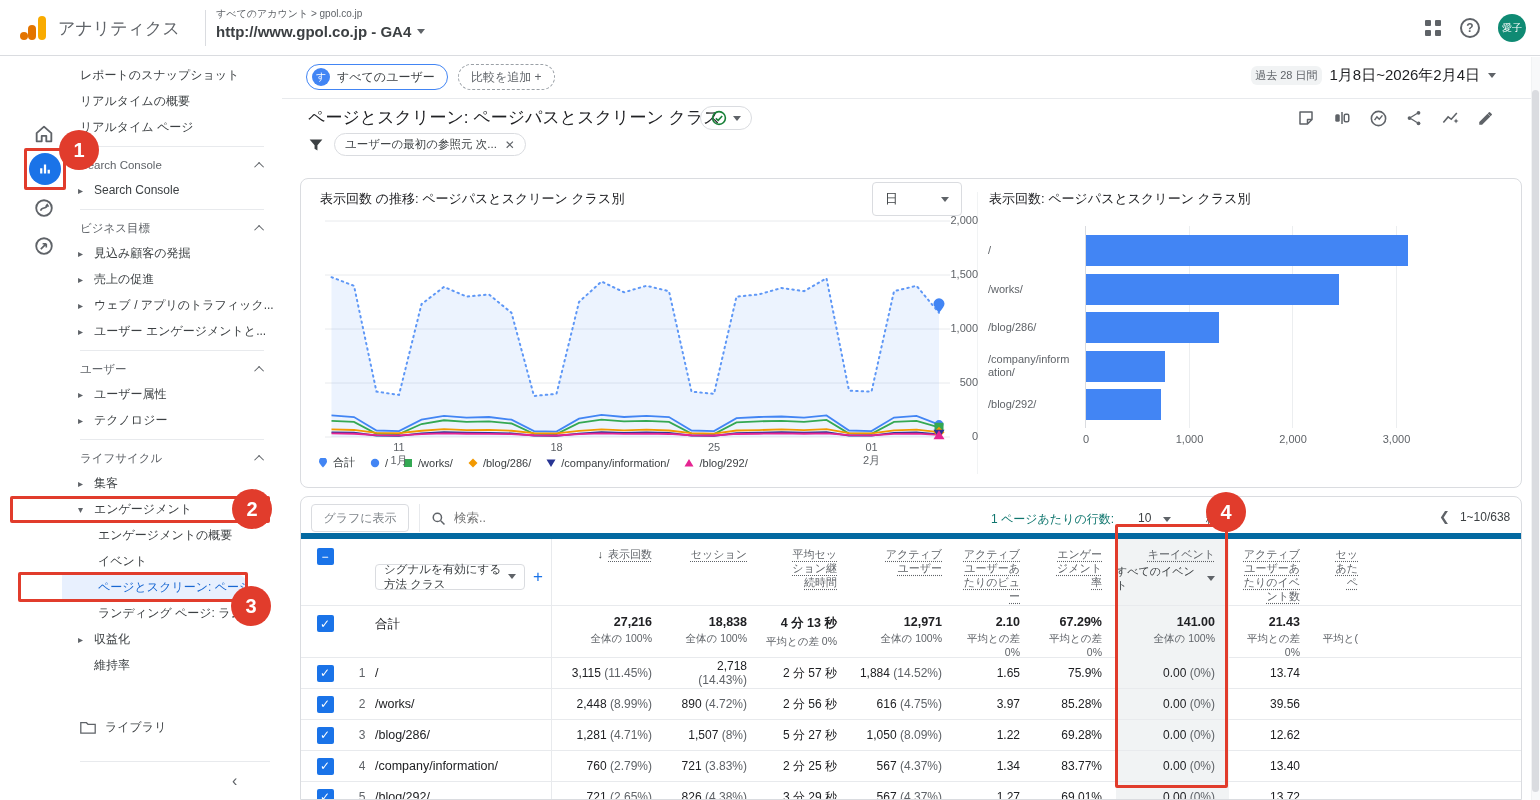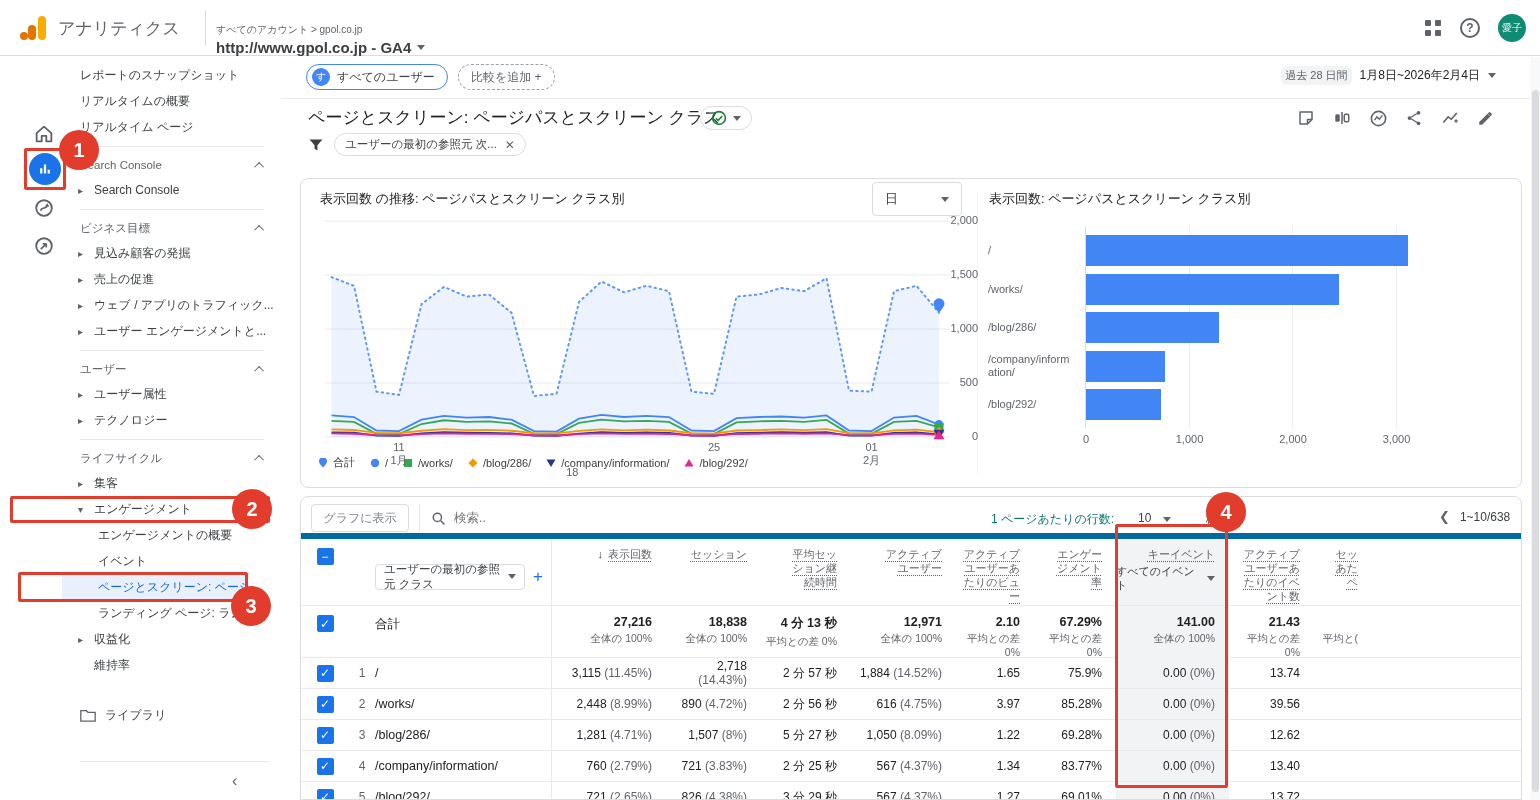--- a/index.html
+++ b/index.html
@@ -5,57 +5,57 @@
 *{margin:0;padding:0;box-sizing:border-box}
 html,body{width:1540px;height:800px;overflow:hidden;background:#fff;
   font-family:"Liberation Sans","DejaVu Sans",sans-serif;color:#202124}
 #app{position:relative;width:1540px;height:800px}
 svg{display:block}
 
 #topbar{position:absolute;left:0;top:0;width:1540px;height:56px;background:#fff;border-bottom:1px solid #dadce0;z-index:5}
 #ga-logo{position:absolute;left:18px;top:16px;width:30px;height:24px}
 #brand{position:absolute;left:58px;top:17px;font-size:17px;color:#5f6368}
 #tb-sep{position:absolute;left:205px;top:10px;width:1px;height:36px;background:#dadce0}
-#acct{position:absolute;left:216px;top:23px}
+#acct{position:absolute;left:216px;top:7px}
 #acct-top{font-size:10px;color:#5f6368}
 #acct-bot{font-size:15px;color:#3c4043;font-weight:bold;margin-top:2px;display:flex;align-items:center;gap:6px}
 .caret{width:0;height:0;border-left:4px solid transparent;border-right:4px solid transparent;border-top:5px solid #5f6368;display:inline-block}
 #tb-search{position:absolute;left:480px;top:10px;width:485px;height:36px;background:#f1f3f4;border-radius:8px;display:flex;align-items:center;padding:0 14px;gap:10px}
 #tb-search input{border:none;outline:none;background:transparent;font-size:13px;color:#5f6368;width:420px;font-family:inherit}
 #tb-icons{position:absolute;right:8px;top:0;height:56px;display:flex;align-items:center;gap:18px;padding-right:6px}
 #help-icon{width:20px;height:20px;border-radius:50%;border:2px solid #5f6368;color:#5f6368;font-size:12px;font-weight:bold;display:flex;align-items:center;justify-content:center}
 #avatar{width:28px;height:28px;border-radius:50%;color:#fff;font-size:10px;display:flex;align-items:center;justify-content:center;letter-spacing:0}
 
 #rail{position:absolute;left:0;top:56px;width:62px;height:744px;background:#fff}
 .rail-ic{position:absolute;left:27px;width:34px;height:34px;display:flex;align-items:center;justify-content:center}
 #rail-reports{position:absolute;left:29px;top:97px;width:32px;height:32px;border-radius:50%;background:#1a73e8;display:flex;align-items:center;justify-content:center}
 
 #sidebar{position:absolute;left:62px;top:56px;width:220px;height:744px;background:#fff}
 #sidebar-items{padding-top:6px}
 .sb-item{height:26px;display:flex;align-items:center;font-size:12px;color:#3c4043;white-space:nowrap;overflow:hidden;padding-left:18px}
 .sb-item .arr{width:16px;color:#5f6368;font-size:10px;flex:0 0 16px}
 .sb-item.exp{padding-left:16px}
 .sb-item.sub{padding-left:36px}
 .sb-item.noarrow{padding-left:32px}
-.sb-item.lib{padding-left:18px;gap:9px;margin-top:24px}
+.sb-item.lib{padding-left:18px;gap:9px;margin-top:36px}
 .sb-item.selected{background:#e8f0fe;color:#1967d2;border-radius:0 16px 16px 0;width:186px}
 .sb-head{height:24px;display:flex;align-items:center;font-size:11.5px;color:#5f6368;padding:0 18px}
 .sb-head .chev{margin-left:auto;width:7px;height:7px;border-left:1.5px solid #5f6368;border-top:1.5px solid #5f6368;transform:rotate(45deg) translateY(2px)}
 .sb-divider{height:1px;background:#e8eaed;margin:6px 18px}
 #sb-footer-div{position:absolute;left:18px;bottom:38px;width:190px;height:1px;background:#e8eaed}
 #sb-collapse{position:absolute;left:170px;bottom:10px;font-size:16px;color:#5f6368}
 
 .pill{position:absolute;height:26px;border-radius:14px;display:flex;align-items:center;font-size:12px;color:#3c4043;padding:0 12px;gap:7px}
 #seg-pill{left:306px;top:64px;border:1px solid #4285f4;padding-left:5px}
 #seg-ic{width:18px;height:18px;border-radius:50%;background:#4285f4;color:#fff;font-size:10px;display:flex;align-items:center;justify-content:center}
 #cmp-pill{left:458px;top:64px;border:1px dashed #9aa0a6;color:#5f6368}
 #hdr-div{position:absolute;left:282px;top:98px;width:1258px;height:1px;background:#e8eaed}
 #daterange{position:absolute;right:44px;top:66px;display:flex;align-items:center;gap:8px;font-size:12px}
 #daterange .drlabel{color:#5f6368;font-size:11px;background:#f1f3f4;padding:2px 4px;border-radius:6px}
-#daterange .drval{color:#202124;font-size:12px}
+#daterange .drval{color:#202124;font-size:15px}
 #page-title{position:absolute;left:308px;top:106px;font-size:17px;font-weight:500;color:#202124}
 #title-pill{position:absolute;left:700px;top:106px;width:52px;height:24px;border:1px solid #dadce0;border-radius:13px;display:flex;align-items:center;justify-content:center;gap:6px}
 #title-icons{position:absolute;right:44px;top:108px;display:flex;gap:16px}
 #title-icons .ticon{width:20px;height:20px;display:flex;align-items:center;justify-content:center}
 #filter-row{position:absolute;left:308px;top:133px;display:flex;align-items:center;gap:10px}
 #filter-chip{height:23px;border:1px solid #dadce0;border-radius:13px;display:flex;align-items:center;font-size:11.5px;color:#3c4043;padding:0 10px;gap:8px}
 #filter-chip .x{color:#5f6368;font-size:12px}
 
 #charts-card{position:absolute;left:300px;top:178px;width:1222px;height:310px;border:1px solid #dadce0;border-radius:8px;background:#fff}
 #panel-div{position:absolute;left:977px;top:192px;width:1px;height:282px;background:#f1f3f4}
@@ -439,21 +439,21 @@
         <span class="pchev">❯</span>
       </div>
     </div>
     <div id="thead" class="tgrid">
         <div class="cell-cb" style="padding-top: 9px; align-items: flex-start;">
           <span class="cb on">−</span>
         </div>
         <div class=""></div>
         <div class="" id="dim-cell">
           <div id="dim-dd">
-            <span>ユーザーの最初の参照元 クラス</span>
+            <span>シグナルを有効にする方法 クラス</span>
             <span class="caret"></span>
           </div>
           <span id="dim-plus">+</span>
         </div>
         <div class="th">
           <span><span class="sort">↓</span> <span class="dot">表示回数</span></span>
         </div>
         <div class="th">
           <span><span class="dot">セッション</span></span>
         </div>
@@ -730,21 +730,21 @@
       <div class="ann-circle" style="background: rgb(225, 60, 44); left: 231px; top: 586px;">3</div>
       <div class="ann-box" style="border-color: rgb(225, 60, 44); left: 1115px; top: 524px; width: 113px; height: 264px;"></div>
       <div class="ann-circle" style="background: rgb(225, 60, 44); left: 1206px; top: 492px;">4</div>
     </div>
 <div class="ytick" style="left: 930px; top: 214px;">2,000</div>
     <div class="ytick" style="left: 930px; top: 268px;">1,500</div>
     <div class="ytick" style="left: 930px; top: 322px;">1,000</div>
     <div class="ytick" style="left: 930px; top: 376px;">500</div>
     <div class="ytick" style="left: 930px; top: 430px;">0</div>
     <div class="xtick" style="left: 377px; top: 441px;">11<br>1月</div>
-    <div class="xtick" style="left: 534.5px; top: 466px; text-align: right;">18</div>
+    <div class="xtick" style="left: 534.5px; top: 441px;">18</div>
     <div class="xtick" style="left: 692px; top: 441px;">25</div>
     <div class="xtick" style="left: 849.5px; top: 441px;">01<br>2月</div>
     <div class="bgrid axis" style="left: 1085px;"></div>
     <div class="btick" style="left: 1056px;">0</div>
     <div class="bgrid" style="left: 1188.5px;"></div>
     <div class="btick" style="left: 1159.5px;">1,000</div>
     <div class="bgrid" style="left: 1292px;"></div>
     <div class="btick" style="left: 1263px;">2,000</div>
     <div class="bgrid" style="left: 1395.5px;"></div>
     <div class="btick" style="left: 1366.5px;">3,000</div>

